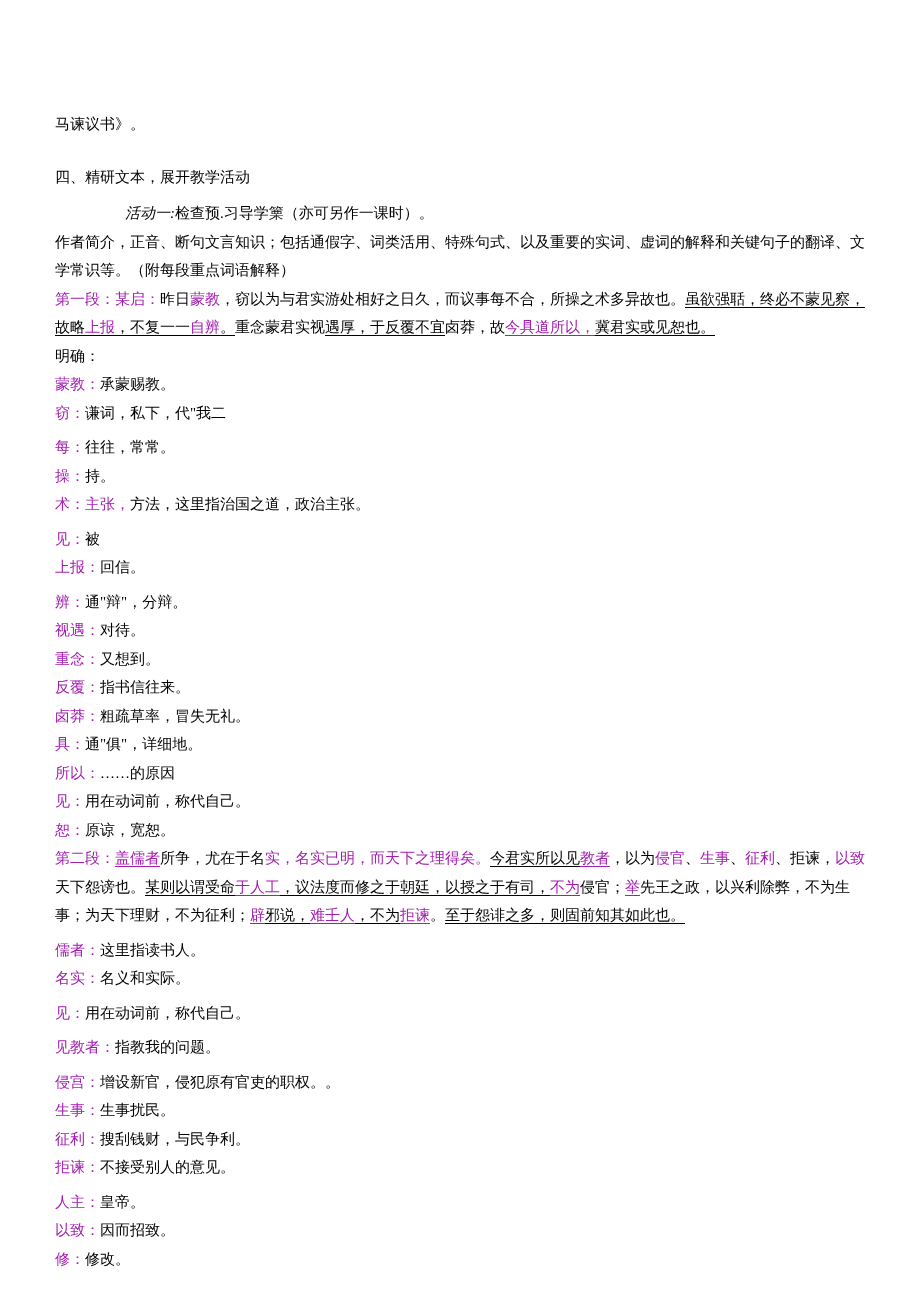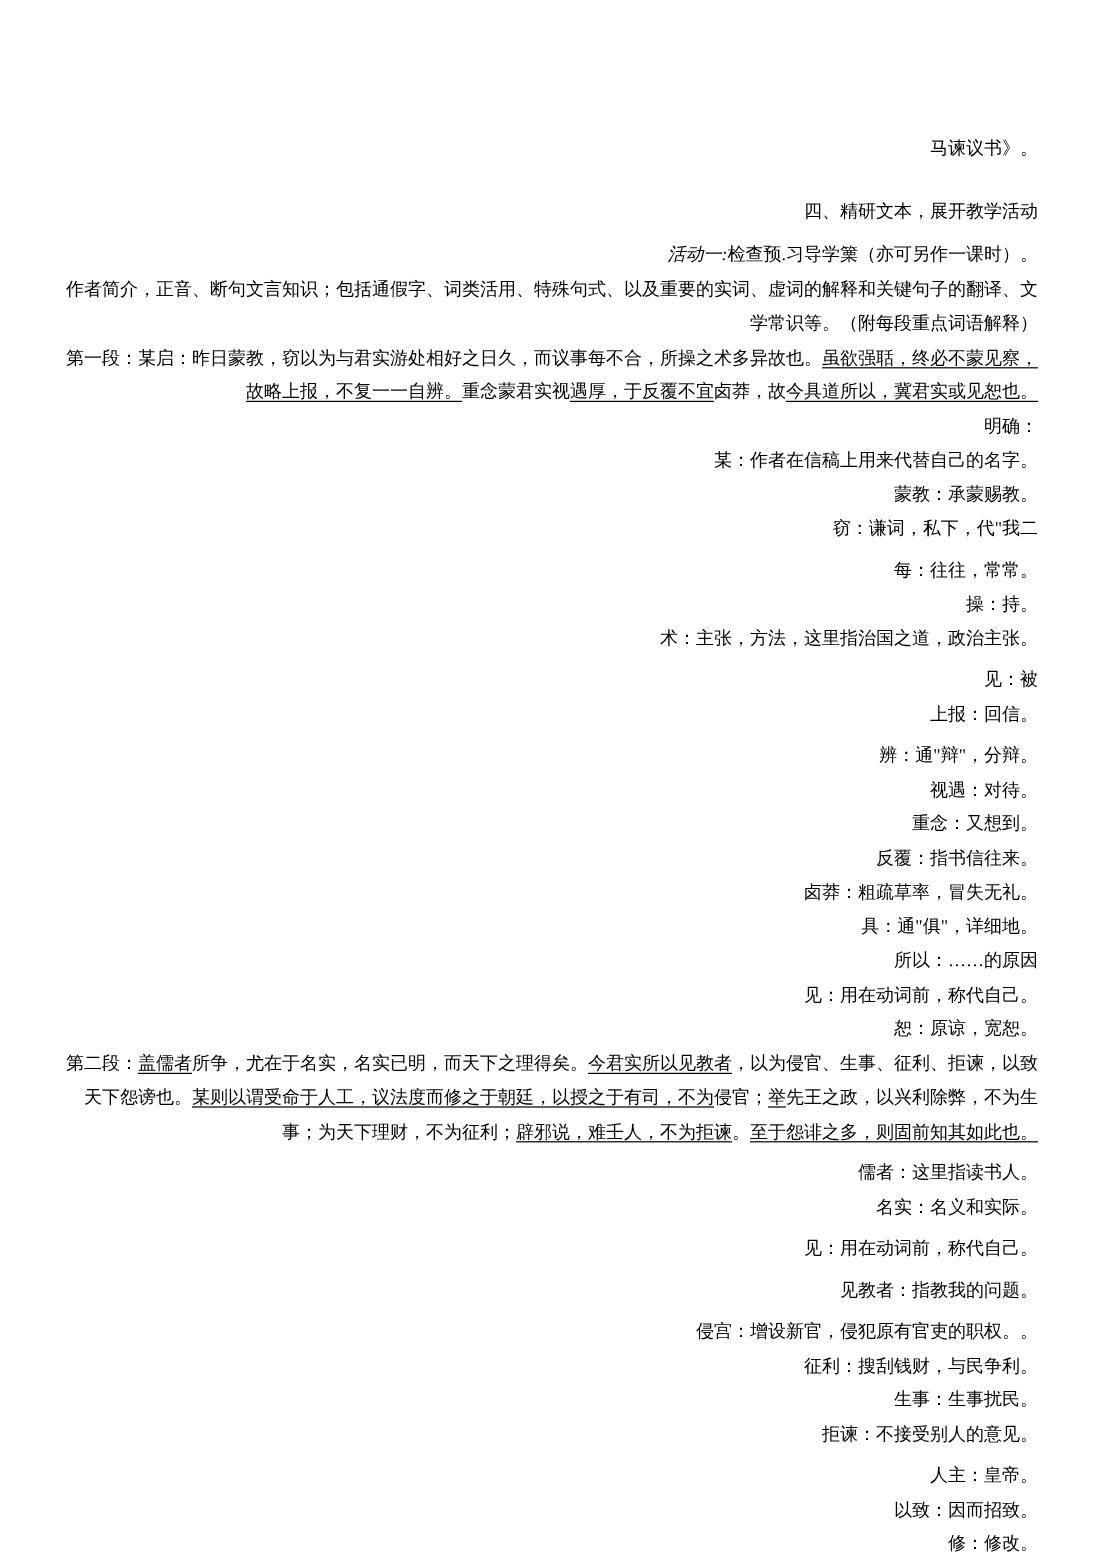--- a/index.html
+++ b/index.html
@@ -10,34 +10,33 @@
     font-size: 15px;
     color: #000000;
     width: 920px;
   }
   .page {
     padding: 110px 55px 40px 55px;
     line-height: 1.9;
   }
   .line {
     margin: 0;
-    text-align: right;
   }
   .indent1 {
     padding-left: 70px;
   }
   .section-heading {
     margin-top: 24px;
     margin-bottom: 8px;
   }
   .italic-frag {
     font-style: italic;
   }
   .red {
-    color: #000000;
+    color: #a21caf;
   }
   .ul {
     text-decoration: underline;
     text-underline-offset: 3px;
   }
   .spacer-sm {
     height: 6px;
   }
 </style>
 </head>
@@ -54,21 +53,20 @@
   </p>
 
   <p class="line">作者简介，正音、断句文言知识；包括通假字、词类活用、特殊句式、以及重要的实词、虚词的解释和关键句子的翻译、文学常识等。（附每段重点词语解释）</p>
 
   <p class="line">
     <span class="red">第一段：</span><span class="red">某启：</span><span>昨日</span><span class="red">蒙教</span><span>，窃以为与君实游处相好之日久，而议事每不合，所操之术多异故也。</span><span class="ul"><span>虽欲强聒，终必不蒙见察，故略</span><span class="red">上报</span><span>，不复一一</span><span class="red">自辨</span><span>。</span></span><span>重念蒙君实视</span><span class="ul">遇厚，于反覆不宜</span><span>卤莽，故</span><span class="red ul">今具道所以，</span><span class="ul">冀君实或见恕也。</span>
   </p>
 
   <p class="line">明确：</p>
 
-  <p class="line"><span class="red">某：</span><span>作者在信稿上用来代替自己的名字。</span></p>
   <p class="line"><span class="red">蒙教：</span><span>承蒙赐教。</span></p>
   <p class="line"><span class="red">窃：</span><span>谦词，私下，代"我二</span></p>
   <div class="spacer-sm"></div>
   <p class="line"><span class="red">每：</span><span>往往，常常。</span></p>
   <p class="line"><span class="red">操：</span><span>持。</span></p>
   <p class="line"><span class="red">术：</span><span class="red">主张，</span><span>方法，这里指治国之道，政治主张。</span></p>
   <div class="spacer-sm"></div>
   <p class="line"><span class="red">见：</span><span>被</span></p>
   <p class="line"><span class="red">上报：</span><span>回信。</span></p>
   <div class="spacer-sm"></div>
@@ -88,21 +86,21 @@
 
   <div class="spacer-sm"></div>
   <p class="line"><span class="red">儒者：</span><span>这里指读书人。</span></p>
   <p class="line"><span class="red">名实：</span><span>名义和实际。</span></p>
   <div class="spacer-sm"></div>
   <p class="line"><span class="red">见：</span><span>用在动词前，称代自己。</span></p>
   <div class="spacer-sm"></div>
   <p class="line"><span class="red">见教者：</span><span>指教我的问题。</span></p>
   <div class="spacer-sm"></div>
   <p class="line"><span class="red">侵宫：</span><span>增设新官，侵犯原有官吏的职权。。</span></p>
+  <p class="line"><span class="red">生事：</span><span>生事扰民。</span></p>
   <p class="line"><span class="red">征利：</span><span>搜刮钱财，与民争利。</span></p>
-  <p class="line"><span class="red">生事：</span><span>生事扰民。</span></p>
   <p class="line"><span class="red">拒谏：</span><span>不接受别人的意见。</span></p>
   <div class="spacer-sm"></div>
   <p class="line"><span class="red">人主：</span><span>皇帝。</span></p>
   <p class="line"><span class="red">以致：</span><span>因而招致。</span></p>
   <p class="line"><span class="red">修：</span><span>修改。</span></p>
 
 </div>
 
 </body></html>

